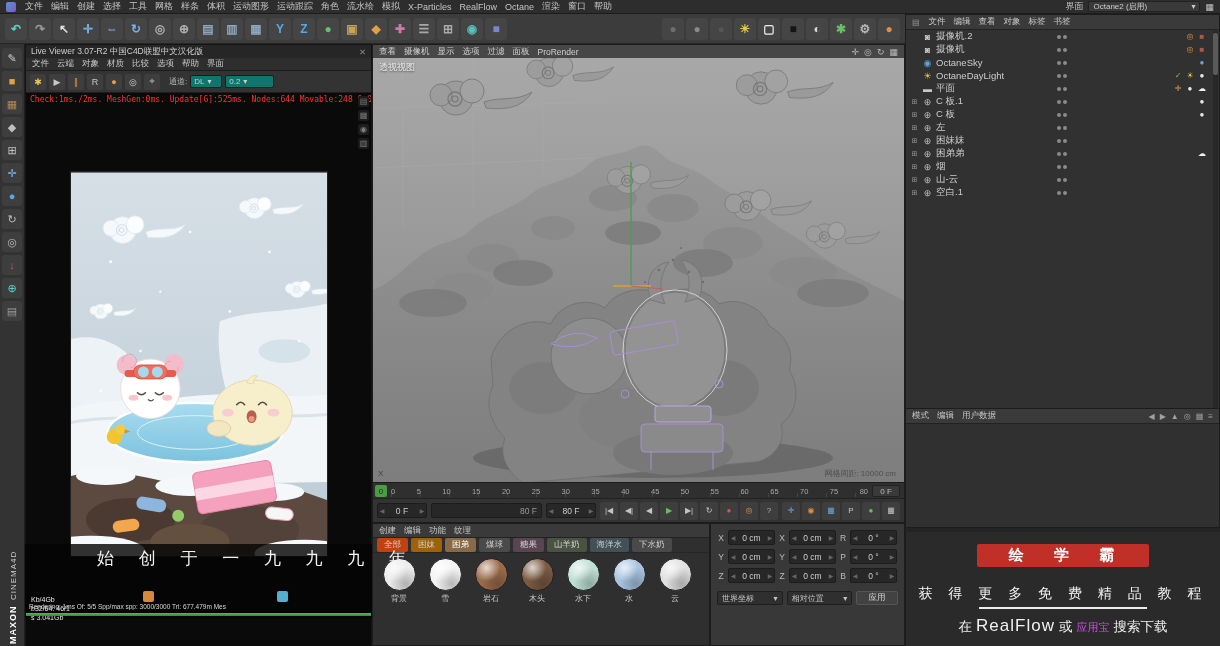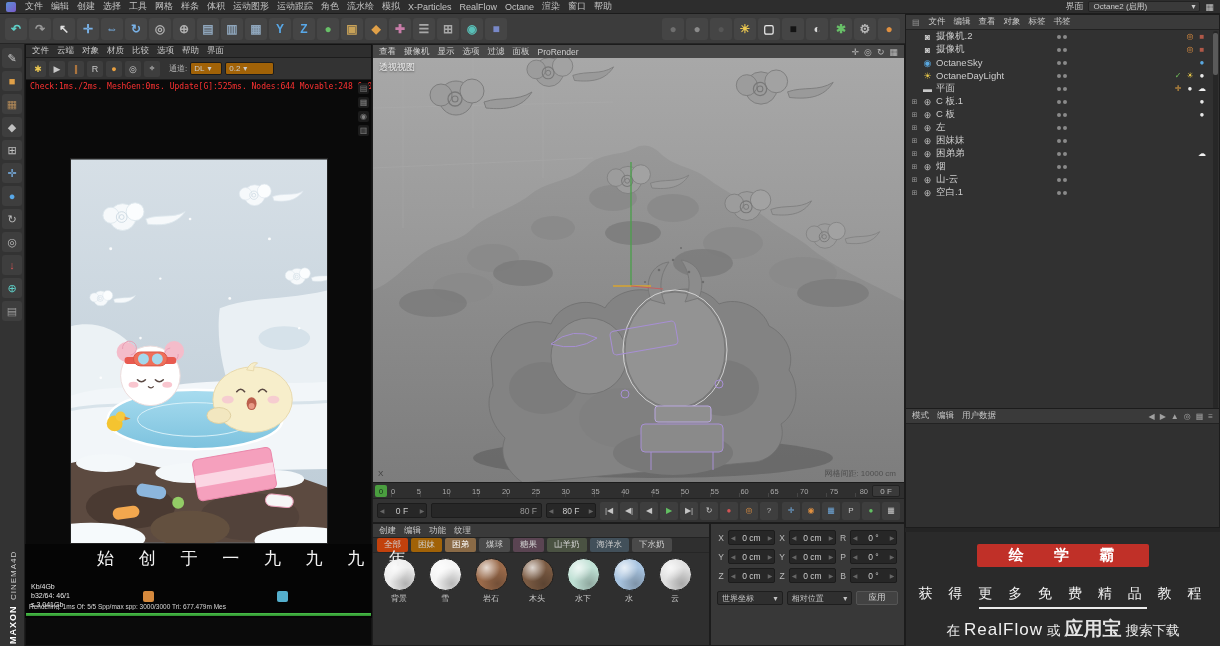--- a/index.html
+++ b/index.html
@@ -24,21 +24,21 @@
   
   #left-toolbar{left:0;top:44px;width:25px;height:602px;background:#333;border-right:1px solid #1e1e1e;display:flex;flex-direction:column;align-items:center;gap:3px;padding-top:4px}
   .lico{width:20px;height:20px;border-radius:3px;background:#3e3e3e;display:flex;align-items:center;justify-content:center;font-size:11px}
 
   
   #live-viewer{left:25px;top:44px;width:347px;height:602px;background:#0a0a0a;border:1px solid #141414}
   #lv-title{height:13px;background:#262626;display:flex;align-items:center;font-size:8.5px;color:#cfcfcf;padding:0 5px;gap:4px}
   #lv-menus{height:13px;background:#2e2e2e;border-bottom:1px solid #1c1c1c;display:flex;align-items:center;gap:8px;padding:0 6px;font-size:8.5px;color:#c8c8c8}
   #lv-toolbar{height:22px;background:#333;border-bottom:1px solid #1c1c1c;display:flex;align-items:center;gap:3px;padding:0 4px}
   .lvico{width:16px;height:16px;border-radius:2px;background:#3e3e3e;display:flex;align-items:center;justify-content:center;font-size:9px}
-  .lv-dd{height:13px;background:#a16207;border:1px solid #1c1c1c;border-radius:2px;display:flex;align-items:center;font-size:8px;color:#ccc;padding:0 3px;gap:3px}
+  .lv-dd{height:13px;background:#0f766e;border:1px solid #1c1c1c;border-radius:2px;display:flex;align-items:center;font-size:8px;color:#ccc;padding:0 3px;gap:3px}
   #lv-canvas{position:relative;height:554px;background:#0a0a0a;overflow:hidden}
   #lv-check{position:absolute;left:4px;top:2px;font-family:"DejaVu Sans Mono",monospace;font-size:8px;color:#ff3232;white-space:nowrap}
   #lv-image{position:absolute;left:44px;top:78px;border:1px solid #222}
   #lv-side{position:absolute;right:2px;top:3px;display:flex;flex-direction:column;gap:3px}
   .lvside-ico{width:11px;height:11px;font-size:8px;color:#808080;display:flex;align-items:center;justify-content:center;background:#1c1c1c;border-radius:2px}
   #lv-stats{position:absolute;left:5px;top:502px;z-index:45;font-size:7px;line-height:9px;color:#e8e8e8}
   #lv-renderstatus{position:absolute;left:3px;right:3px;top:558px;z-index:45;font-size:6.5px;color:#d8d8d8;white-space:nowrap;overflow:hidden}
   #lv-progress{position:absolute;left:0;top:568px;width:100%;height:3px;background:linear-gradient(#4ac04a,#2f8f2f);z-index:45}
 
   
@@ -114,21 +114,21 @@
   #am-menus{height:15px;background:#3a3a3a;border-bottom:1px solid #222;display:flex;align-items:center;gap:9px;padding:0 6px;font-size:8.5px;color:#c8c8c8}
   #am-icons{margin-left:auto;display:flex;gap:5px;font-size:8px;color:#a0a0a0}
 
   
   #promo{left:905px;top:532px;width:315px;height:114px;background:#2a2a2a;border-left:1px solid #1c1c1c;display:flex;flex-direction:column;align-items:center}
   #promo-line1{margin-top:18px;font-size:14px;letter-spacing:6px;color:#f2f2f2;white-space:nowrap}
   #promo-badge{margin-top:12px;background:#c03028;color:#fff;font-size:15px;font-weight:bold;letter-spacing:13px;padding:2px 22px 2px 32px;border-radius:2px}
   #promo-underline{width:168px;height:2px;background:#ececec;margin-top:4px}
   #promo-line3{margin-top:7px;color:#f0f0f0;font-size:13.5px;display:flex;align-items:baseline;gap:4px;white-space:nowrap}
   #promo-line3 .store{font-size:17px;letter-spacing:1px}
-  #promo-line3 .appred{color:#e5e5e5;font-weight:bold;font-size:19px}
+  #promo-line3 .appred{color:#d946ef;font-weight:normal;font-size:11px}
 </style>
 </head>
 <body>
 
 <div id="app">
 
   <div id="menubar" class="abs">
     <span id="app-logo"></span>
     <div class="flex g8">
 
@@ -214,20 +214,24 @@
         <span class="lico" style="color: rgb(88, 168, 232);">●</span>
         <span class="lico" style="color: rgb(192, 192, 192);">↻</span>
         <span class="lico" style="color: rgb(192, 192, 192);">◎</span>
         <span class="lico" style="color: rgb(211, 84, 84);">↓</span>
         <span class="lico" style="color: rgb(95, 208, 200);">⊕</span>
         <span class="lico" style="color: rgb(152, 152, 152);">▤</span>
       </div>
   </div>
 
   <div id="live-viewer" class="abs">
+    <div id="lv-title">
+      <span style="flex:1;white-space:nowrap;overflow:hidden">Live Viewer 3.07-R2 中国C4D联盟中文汉化版</span>
+      <span style="color:#888">✕</span>
+    </div>
     <div id="lv-menus">
       <div class="flex g8">
 
       <span>文件</span>
           <span>云端</span>
           <span>对象</span>
           <span>材质</span>
           <span>比较</span>
           <span>选项</span>
           <span>帮助</span>

